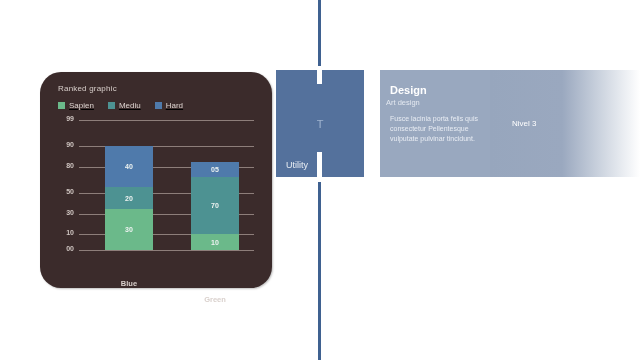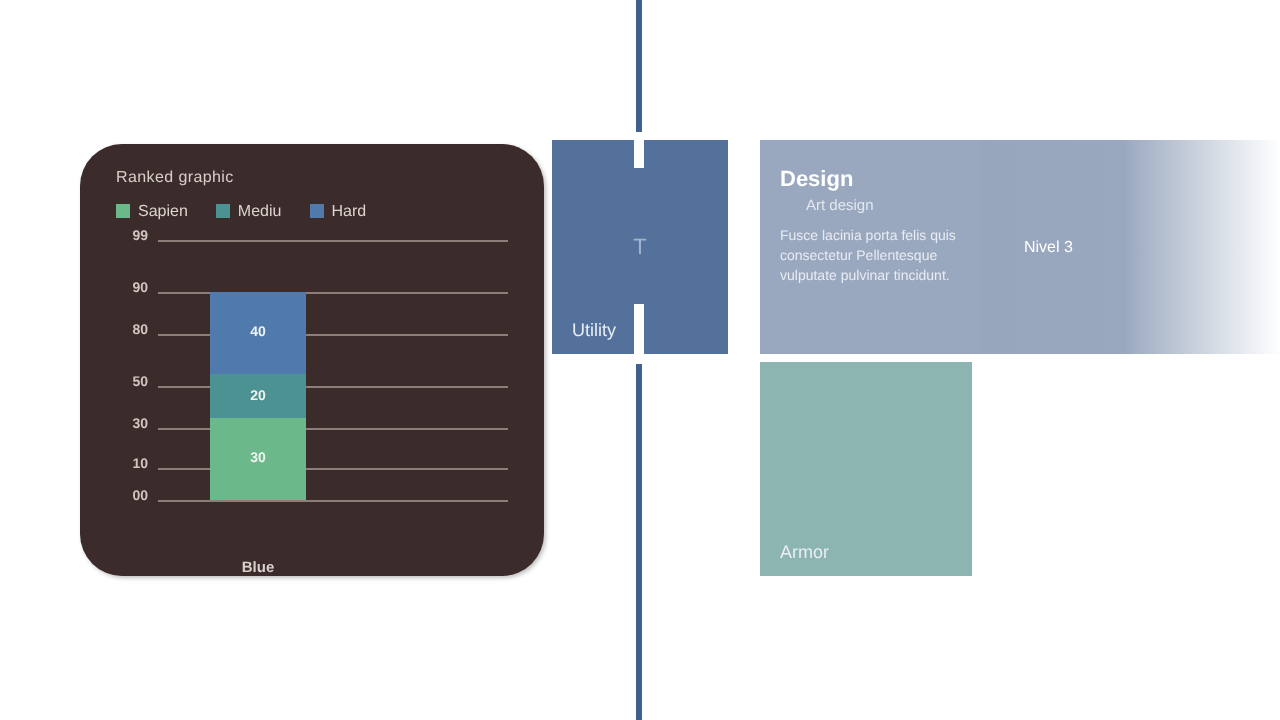--- a/index.html
+++ b/index.html
@@ -31,21 +31,21 @@
     border-radius: 21px;
   }
   .chart-title {
     position: absolute; left: 18px; top: 12px;
     font-size: 8px; color: #d8cfcb; letter-spacing: .2px;
   }
   .legend {
     position: absolute; left: 18px; top: 29px;
     display: flex; align-items: center; gap: 14px;
   }
-  .legend-item { display: flex; align-items: center; gap: 4px; }
+  .legend-item { display: flex; align-items: center; gap: 4px; text-decoration: underline; }
   .legend-swatch { width: 7px; height: 7px; display: block; }
   .legend-label { font-size: 8px; color: #ddd4d0; }
 
   .plot { position: absolute; left: 18px; top: 48px; width: 198px; height: 148px; font-weight: bold; }
   .ytick {
     position: absolute; left: 0; width: 196px; height: 1px;
     display: flex; align-items: center;
   }
   .ytick .tlabel {
     position: absolute; left: 0; top: -5px; width: 16px;
@@ -77,21 +77,21 @@
   }
 
   #tile-utility { left: 276px; top: 70px; width: 88px; height: 107px; background: #54719c; }
   #tile-utility .tglyph {
     position: absolute; inset: 0; display: flex; align-items: center; justify-content: center;
     font-size: 11px; color: #9fb3cf;
   }
 
   #tile-design { left: 380px; top: 70px; width: 114px; height: 107px; background: #99a8bf; }
   .design-h { position: absolute; left: 10px; top: 14px; font-size: 11px; color: #ffffff; font-weight: bold; }
-  .design-sub { position: absolute; left: 23px; top: 28px; font-size: 7.5px; color: #e3e8f0; }
+  .design-sub { position: absolute; left: 6px; top: 28px; font-size: 7.5px; color: #e3e8f0; }
   .design-body {
     position: absolute; left: 10px; top: 44px; width: 88px;
     font-size: 7px; line-height: 10px; color: #e8ecf3;
   }
 
   #tile-level {
     left: 490px; top: 70px; width: 150px; height: 107px;
     background: linear-gradient(to right, #97a6bd 0%, #9aa8bf 48%, #c9d1dd 72%, #ffffff 100%);
   }
   #tile-level .tile-center { font-size: 8px; color: #ffffff; justify-content: flex-start; padding-left: 22px; }
@@ -166,40 +166,49 @@
           </div>
           <div class="seg" style="height:22px; background:#4d9292">
             <span>20</span>
           </div>
           <div class="seg" style="height:41px; background:#6bb98a">
             <span>30</span>
           </div>
           <div class="xlabel">Blue</div>
         </div>
 
+        <div class="bar-group" style="left:112px; height:88px">
+          <div class="seg" style="height:15px; background:#4f7aab">
+            <span>05</span>
+          </div>
+          <div class="seg" style="height:57px; background:#4d9292">
+            <span>70</span>
+          </div>
+          <div class="seg" style="height:16px; background:#6bb98a">
+            <span>10</span>
+          </div>
+          <div class="xlabel">Green</div>
+        </div>
       </div>
     </div>
   </div>
 
   <div class="tile" id="tile-utility">
     <span class="tglyph">T</span>
     <span class="tile-label">Utility</span>
   </div>
 
   <div class="tile" id="tile-design">
     <span class="design-h">Design</span>
     <span class="design-sub">Art design</span>
     <span class="design-body">Fusce lacinia porta felis quis consectetur Pellentesque vulputate pulvinar tincidunt.</span>
   </div>
 
   <div class="tile" id="tile-level">
     <span class="tile-center">Nivel 3</span>
   </div>
 
-  <div class="tile" id="tile-armor">
-    <span class="tile-label">Armor</span>
-  </div>
 
 
   <div class="vrule-mask top"></div>
   <div class="vrule-mask bot"></div>
 
 </div>
 
 </body></html>

